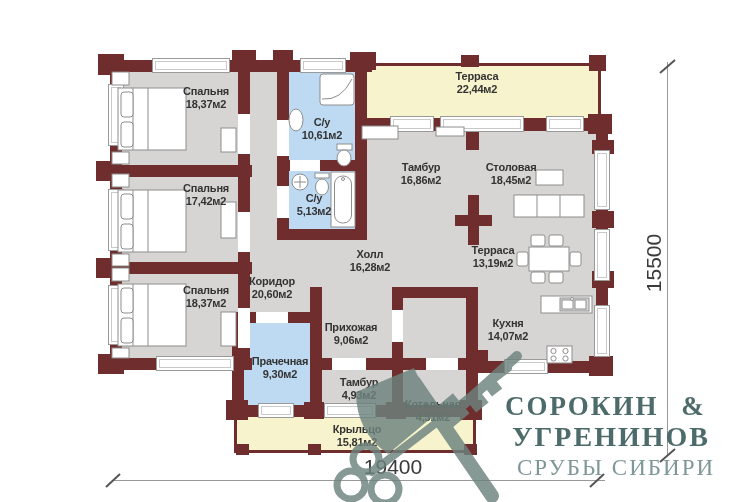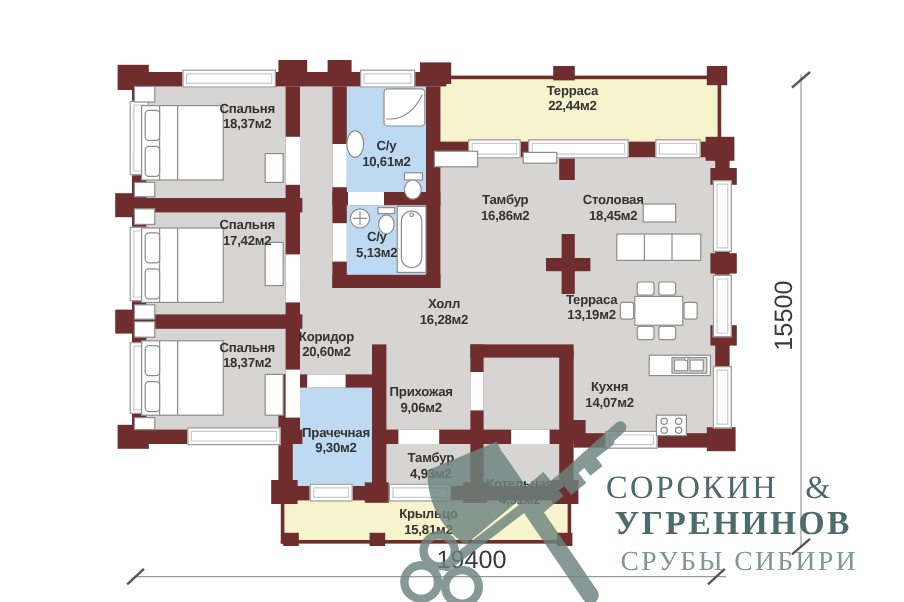--- a/index.html
+++ b/index.html
@@ -12,21 +12,21 @@
   .porch{background:#f7f3cc;border-left:3px solid #6f2d2d;border-right:3px solid #6f2d2d;border-bottom:3px solid #6f2d2d;box-sizing:border-box;}
   .wall{position:absolute;background:#6f2d2d;}
   .win{position:absolute;background:#fff;border:1px solid #9a9a9a;box-sizing:border-box;box-shadow:inset 0 0 0 2px #fff, inset 0 0 0 3px #c9c9c9;}
   .gap{position:absolute;background:#fff;}
   .label{position:absolute;transform:translateX(-50%);text-align:center;white-space:nowrap;
          font-weight:bold;font-size:11px;line-height:13px;color:#333;letter-spacing:-0.2px;}
   .dimtext{position:absolute;font-size:21px;color:#3a3a3a;font-weight:normal;}
   #dim-w{transform:translateX(-50%);}
   #dim-h{transform:translate(-50%,-50%) rotate(-90deg);}
   .logoline{position:absolute;font-family:"Liberation Serif",serif;white-space:nowrap;}
-  #logo1{font-weight:normal;font-size:27px;letter-spacing:2px;word-spacing:14px;color:#4e6b6b;}
+  #logo1{font-weight:bold;font-size:27px;letter-spacing:2px;word-spacing:14px;color:#4e6b6b;}
   #logo2{font-weight:bold;font-size:28px;letter-spacing:2px;color:#4e6b6b;}
   #logo3{font-size:23px;letter-spacing:2px;color:#7f9798;}
   svg{position:absolute;left:0;top:0;pointer-events:none;}
 </style>
 </head>
 <body>
 
 <div id="canvas">
 
   <div class="room gray" style="left:116px;top:66px;width:252px;height:300px;"></div>

